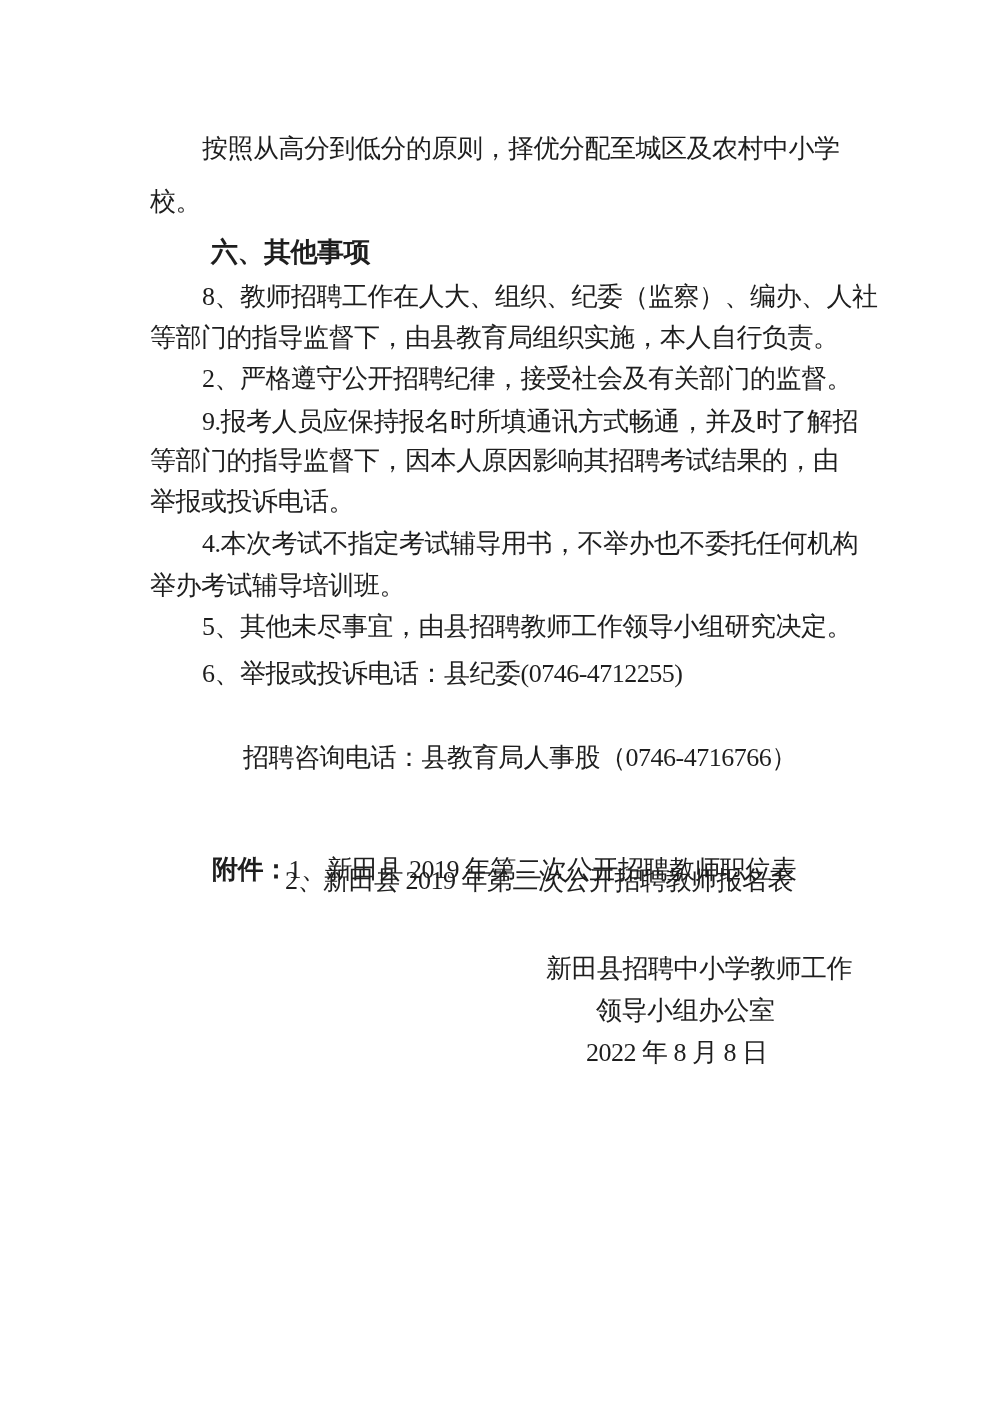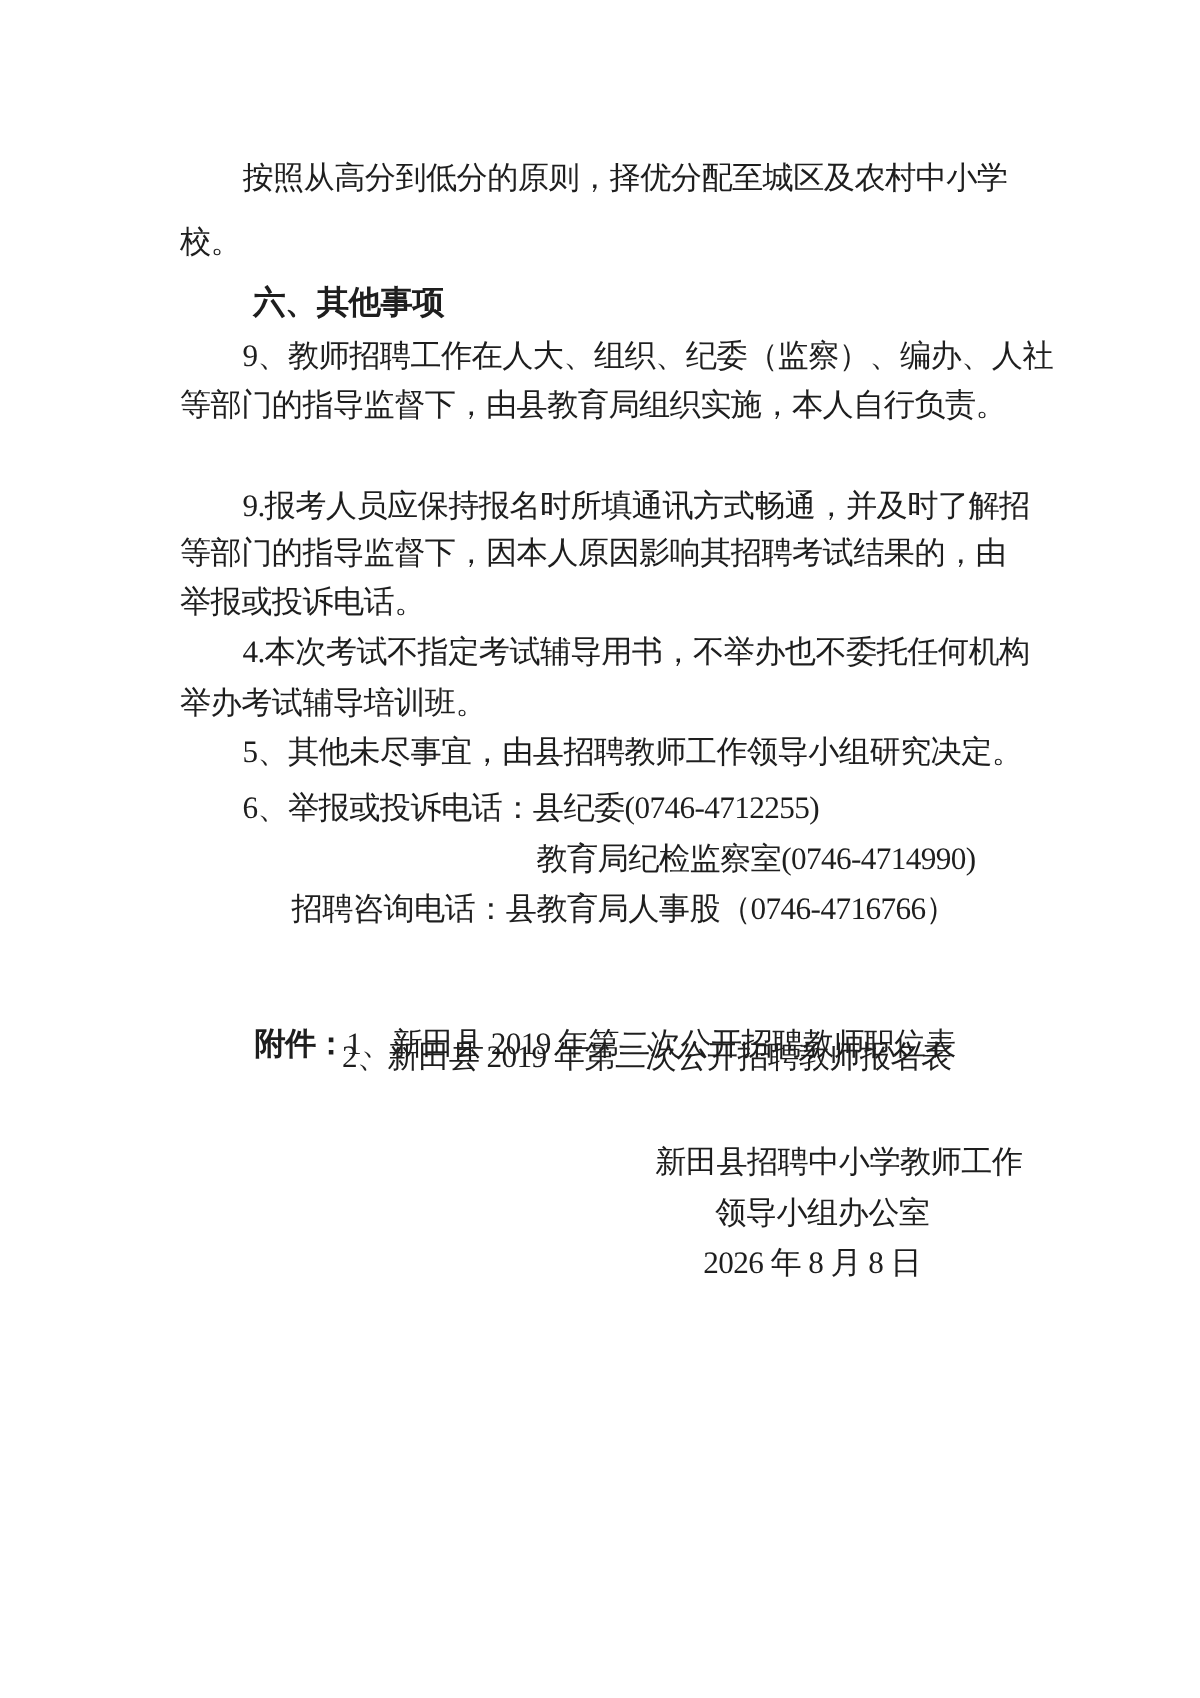--- a/index.html
+++ b/index.html
@@ -62,41 +62,41 @@
 </head>
 <body>
 
 <div class="page">
 
   <div class="ln l1">按照从高分到低分的原则，择优分配至城区及农村中小学</div>
   <div class="ln l2">校。</div>
 
   <div class="ln l3 heading">六、其他事项</div>
 
-  <div class="ln l4">9、教师招聘工作在人大、组织、纪委（监察）、编办、人社</div>
+  <div class="ln l4">8、教师招聘工作在人大、组织、纪委（监察）、编办、人社</div>
   <div class="ln l5">等部门的指导监督下，由县教育局组织实施，本人自行负责。</div>
 
+  <div class="ln l6">2、严格遵守公开招聘纪律，接受社会及有关部门的监督。</div>
 
   <div class="ln l7">9.报考人员应保持报名时所填通讯方式畅通，并及时了解招</div>
   <div class="ln l8">等部门的指导监督下，因本人原因影响其招聘考试结果的，由</div>
   <div class="ln l9">举报或投诉电话。</div>
 
   <div class="ln l10">4.本次考试不指定考试辅导用书，不举办也不委托任何机构</div>
   <div class="ln l11">举办考试辅导培训班。</div>
 
   <div class="ln l12">5、其他未尽事宜，由县招聘教师工作领导小组研究决定。</div>
 
   <div class="ln l13">6、举报或投诉电话：县纪委(0746-4712255)</div>
-  <div class="ln l14">教育局纪检监察室(0746-4714990)</div>
   <div class="ln l15">招聘咨询电话：县教育局人事股（0746-4716766）</div>
 
   <div class="ln l16">
     <span class="bold-label">附件：</span><span>1、新田县 2019 年第二次公开招聘教师职位表</span>
   </div>
   <div class="ln l17">2、新田县 2019 年第二次公开招聘教师报名表</div>
 
   <div class="ln l18">新田县招聘中小学教师工作</div>
   <div class="ln l19">领导小组办公室</div>
-  <div class="ln l20">2026 年 8 月 8 日</div>
+  <div class="ln l20">2022 年 8 月 8 日</div>
 
   <div class="ln l21 pagenum">7</div>
 
 </div>
 
 </body></html>

